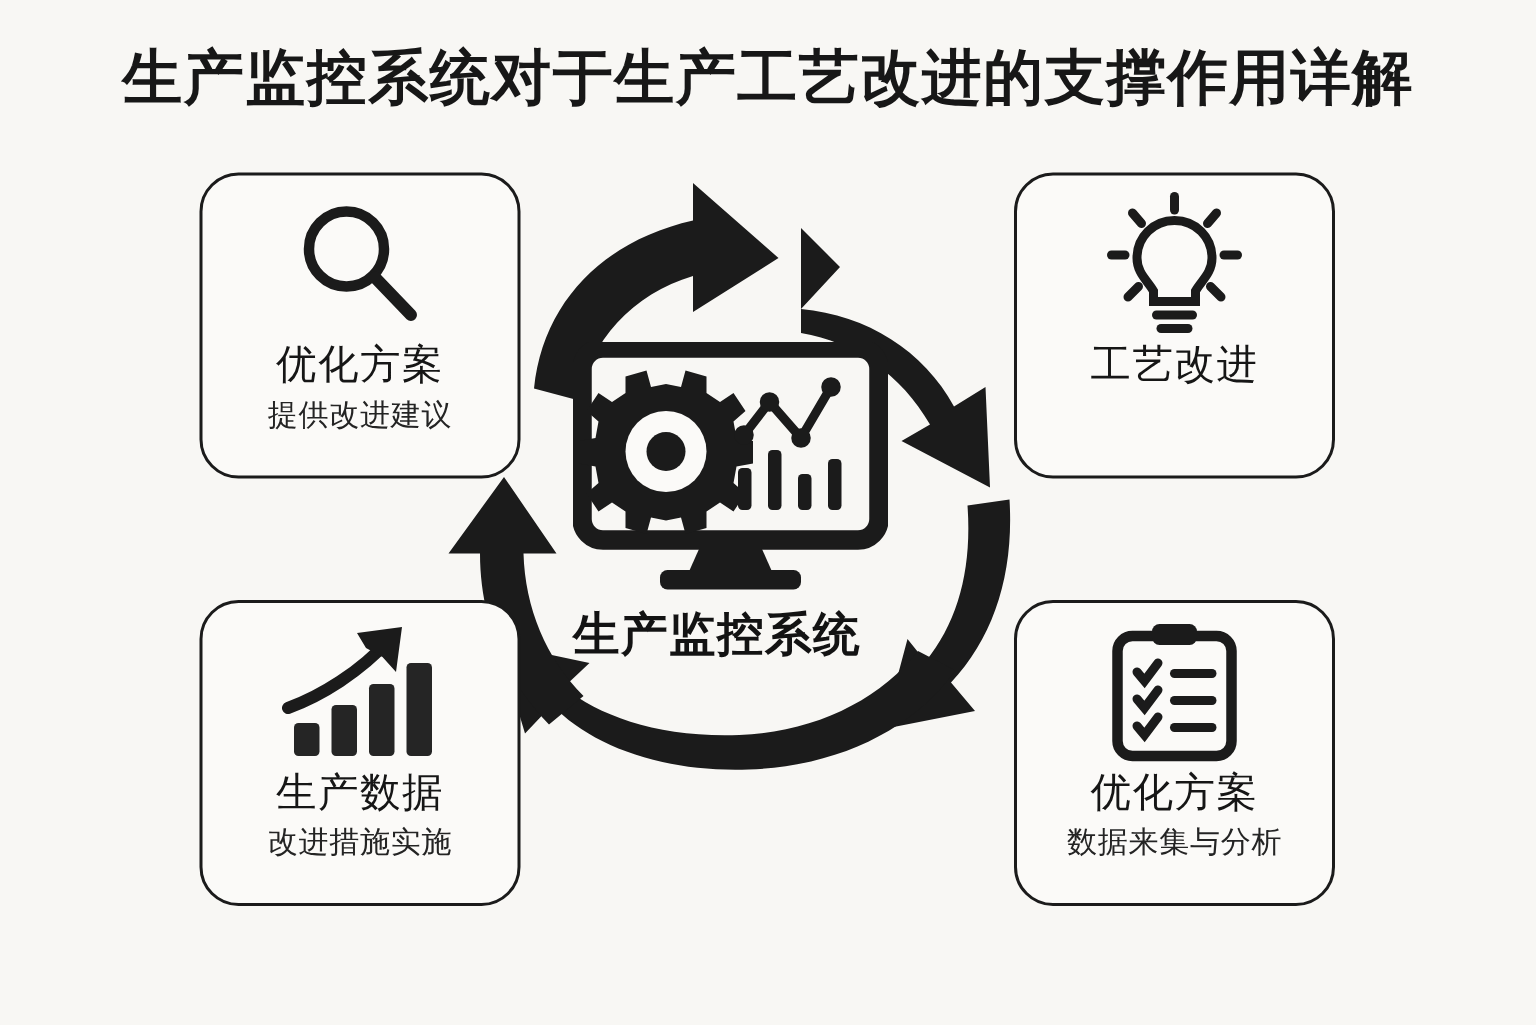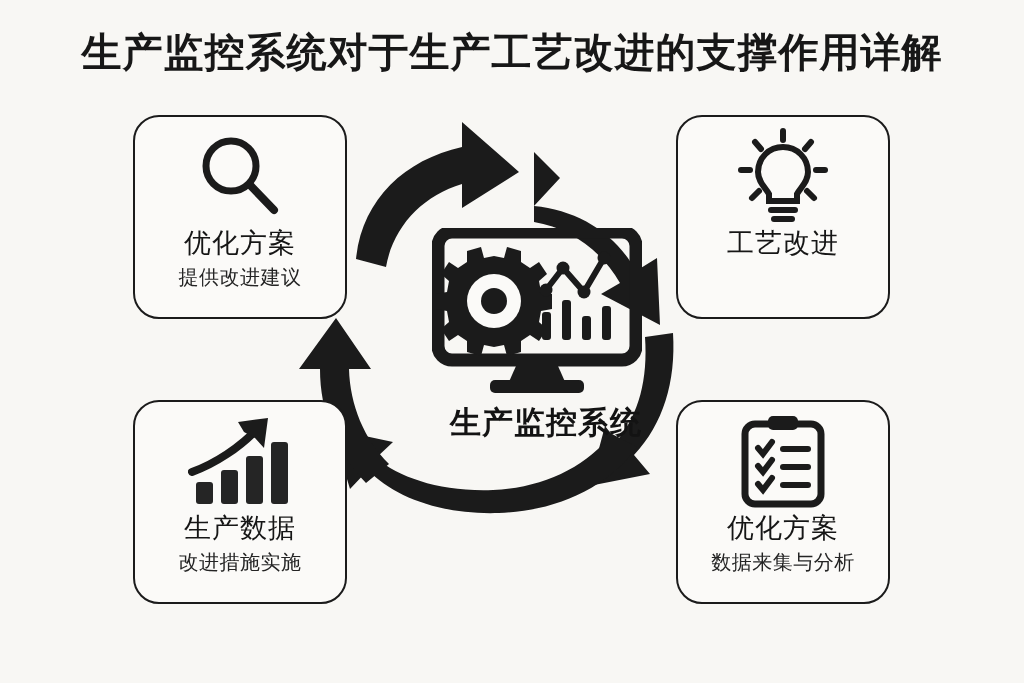--- a/index.html
+++ b/index.html
@@ -81,21 +81,21 @@
 
   
   #center-node {
     position: absolute;
     left: 382px;
     top: 228px;
     width: 260px;
     height: 220px;
     display: flex;
     flex-direction: column;
-    align-items: flex-end;
+    align-items: flex-start;
   }
   #center-label {
     font-size: 31px;
     font-weight: bold;
     letter-spacing: 1px;
     color: #131313;
     margin-top: 6px;
   }
 
   

